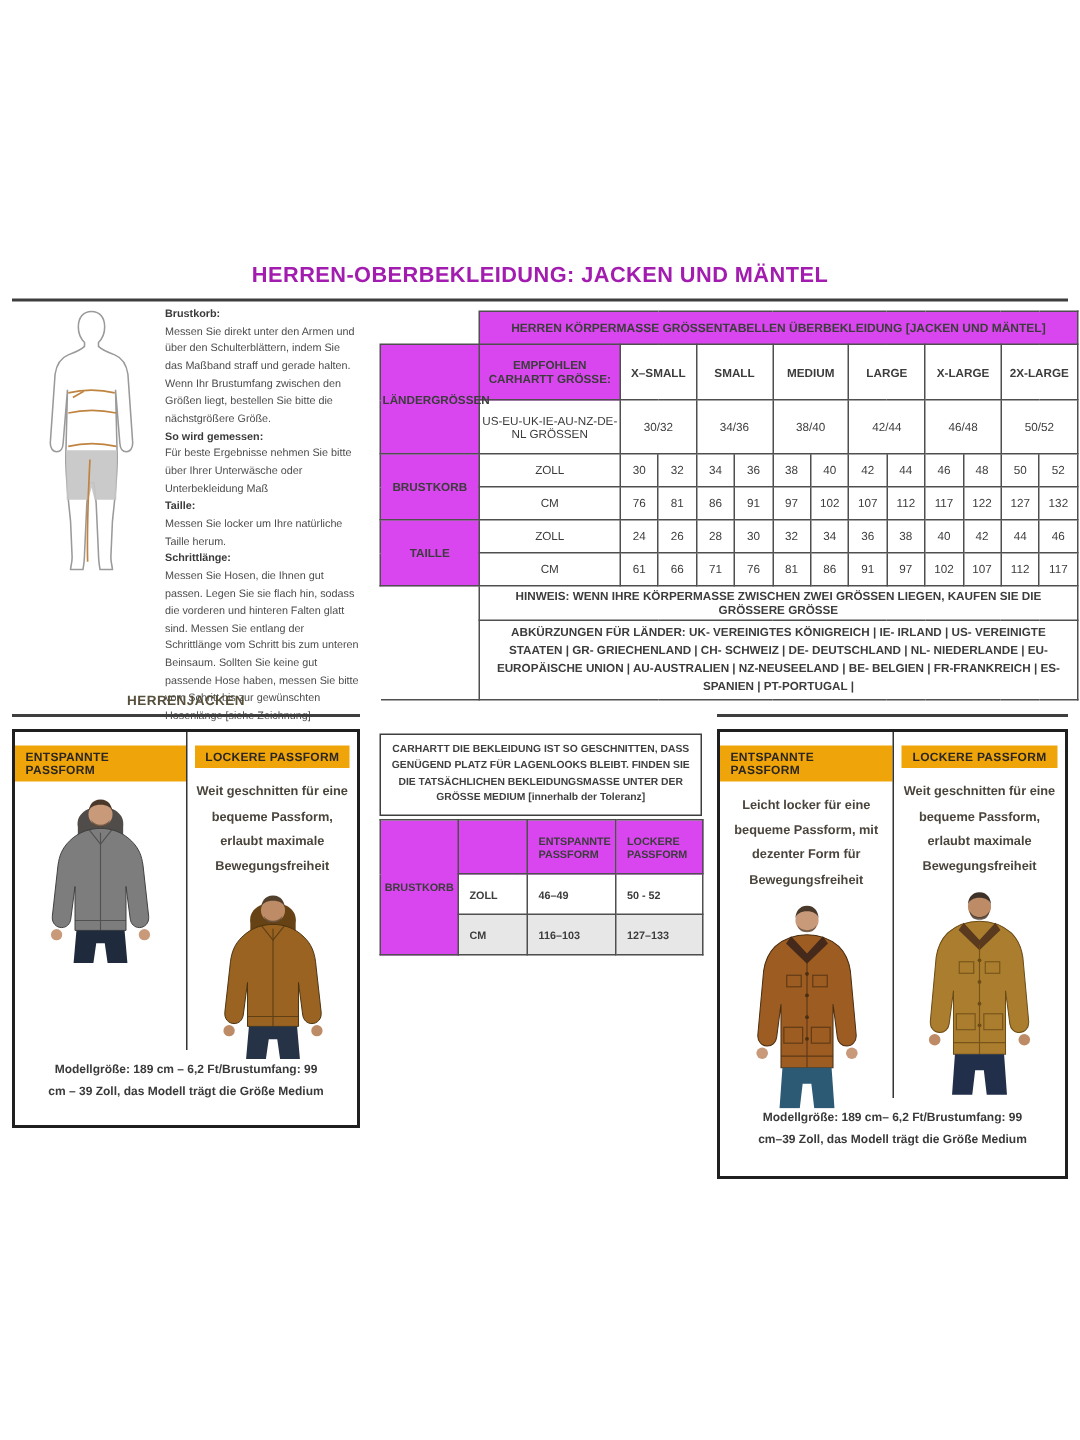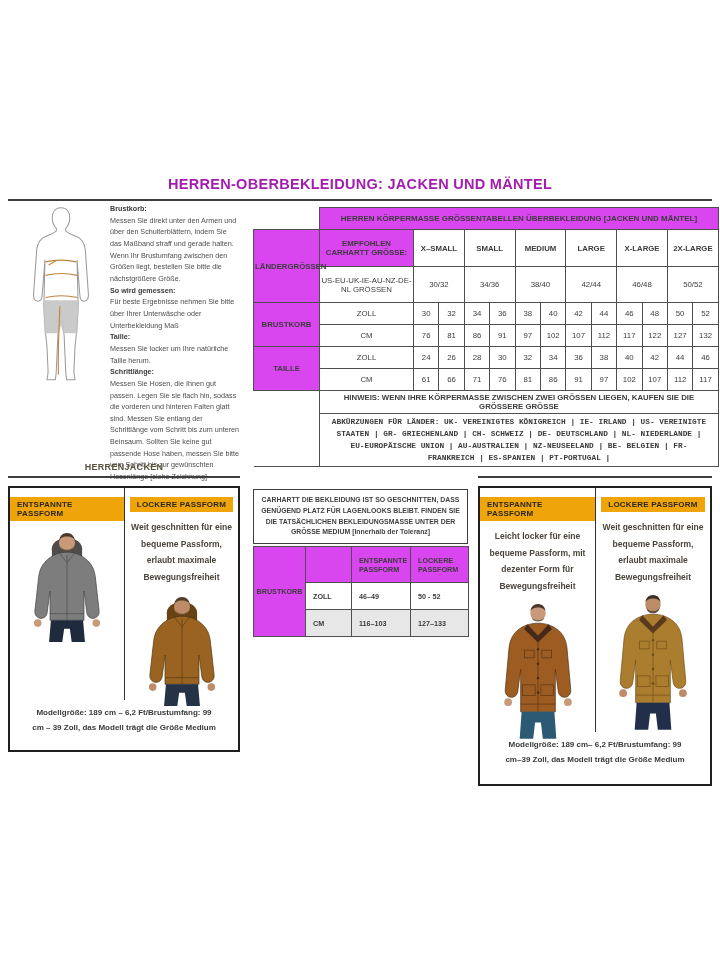--- a/index.html
+++ b/index.html
@@ -27,21 +27,21 @@
   .size-table td.plain { border-top:none; border-left:none; background:#fff; }
   .size-table tr.r-title td { height:21px; font-size:8px; font-weight:bold; }
   .size-table tr.r-head td { height:36px; }
   .size-table tr.r-country td { height:35px; }
   .size-table tr.r-val td { height:21px; }
   .size-table tr.r-note td { height:22px; }
   .size-table tr.r-abbr td { height:45px; }
   .gray { background:#d946ef; }
   .b { font-weight:bold; }
   .note-cell { font-size:7px; font-weight:bold; }
-  .abbr-cell { font-size:6.9px; font-weight:bold; line-height:1.55; padding:2px 8px !important;font-family:Liberation Mono, monospace; }
+  .abbr-cell { font-size:6.9px; font-weight:bold; line-height:1.55; padding:2px 8px !important; }
 
   
   .section-header { position:absolute; text-align:center; font-size:9px; font-weight:bold; color:#57503c; letter-spacing:.3px; }
   .section-rule { position:absolute; height:1.5px; background:#3e3e3e; }
 
   
   .fit-box { position:absolute; border:2px solid #1f1f1f; background:#fff; box-sizing:border-box; }
   .fit-cols { display:flex; }
   .fit-col { width:50%; box-sizing:border-box; }
   .fit-col + .fit-col { border-left:1px solid #333; }

